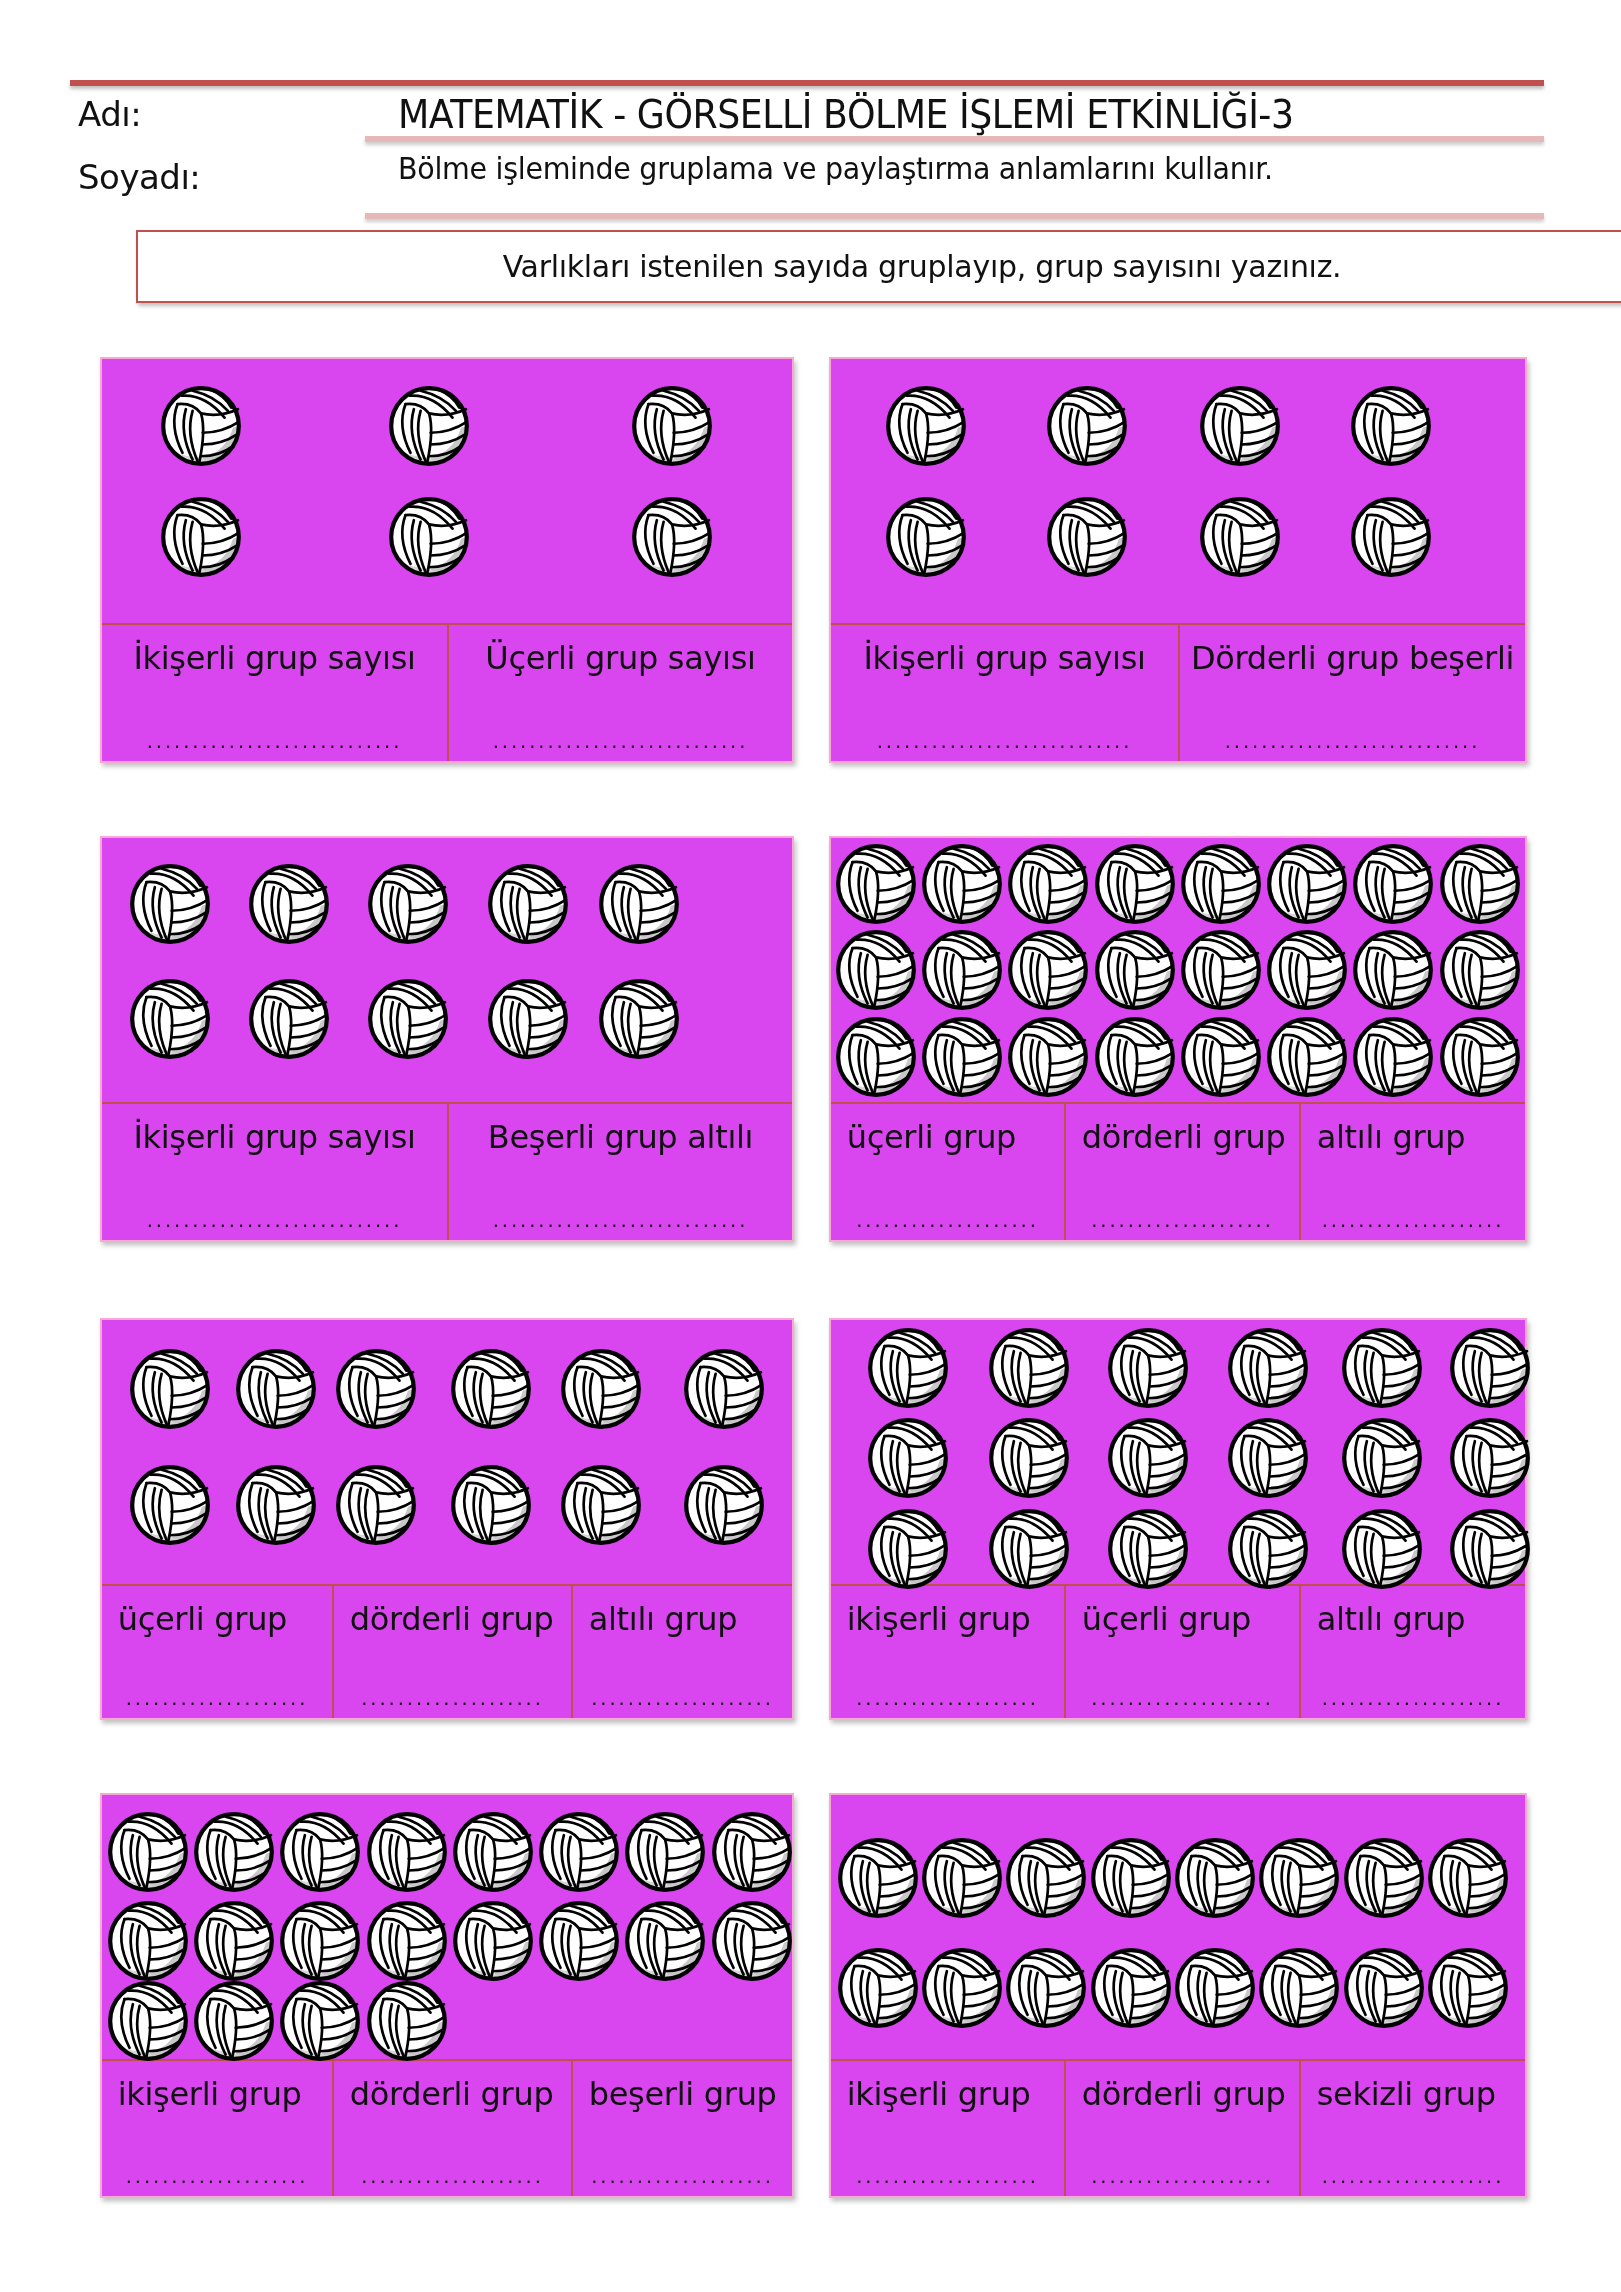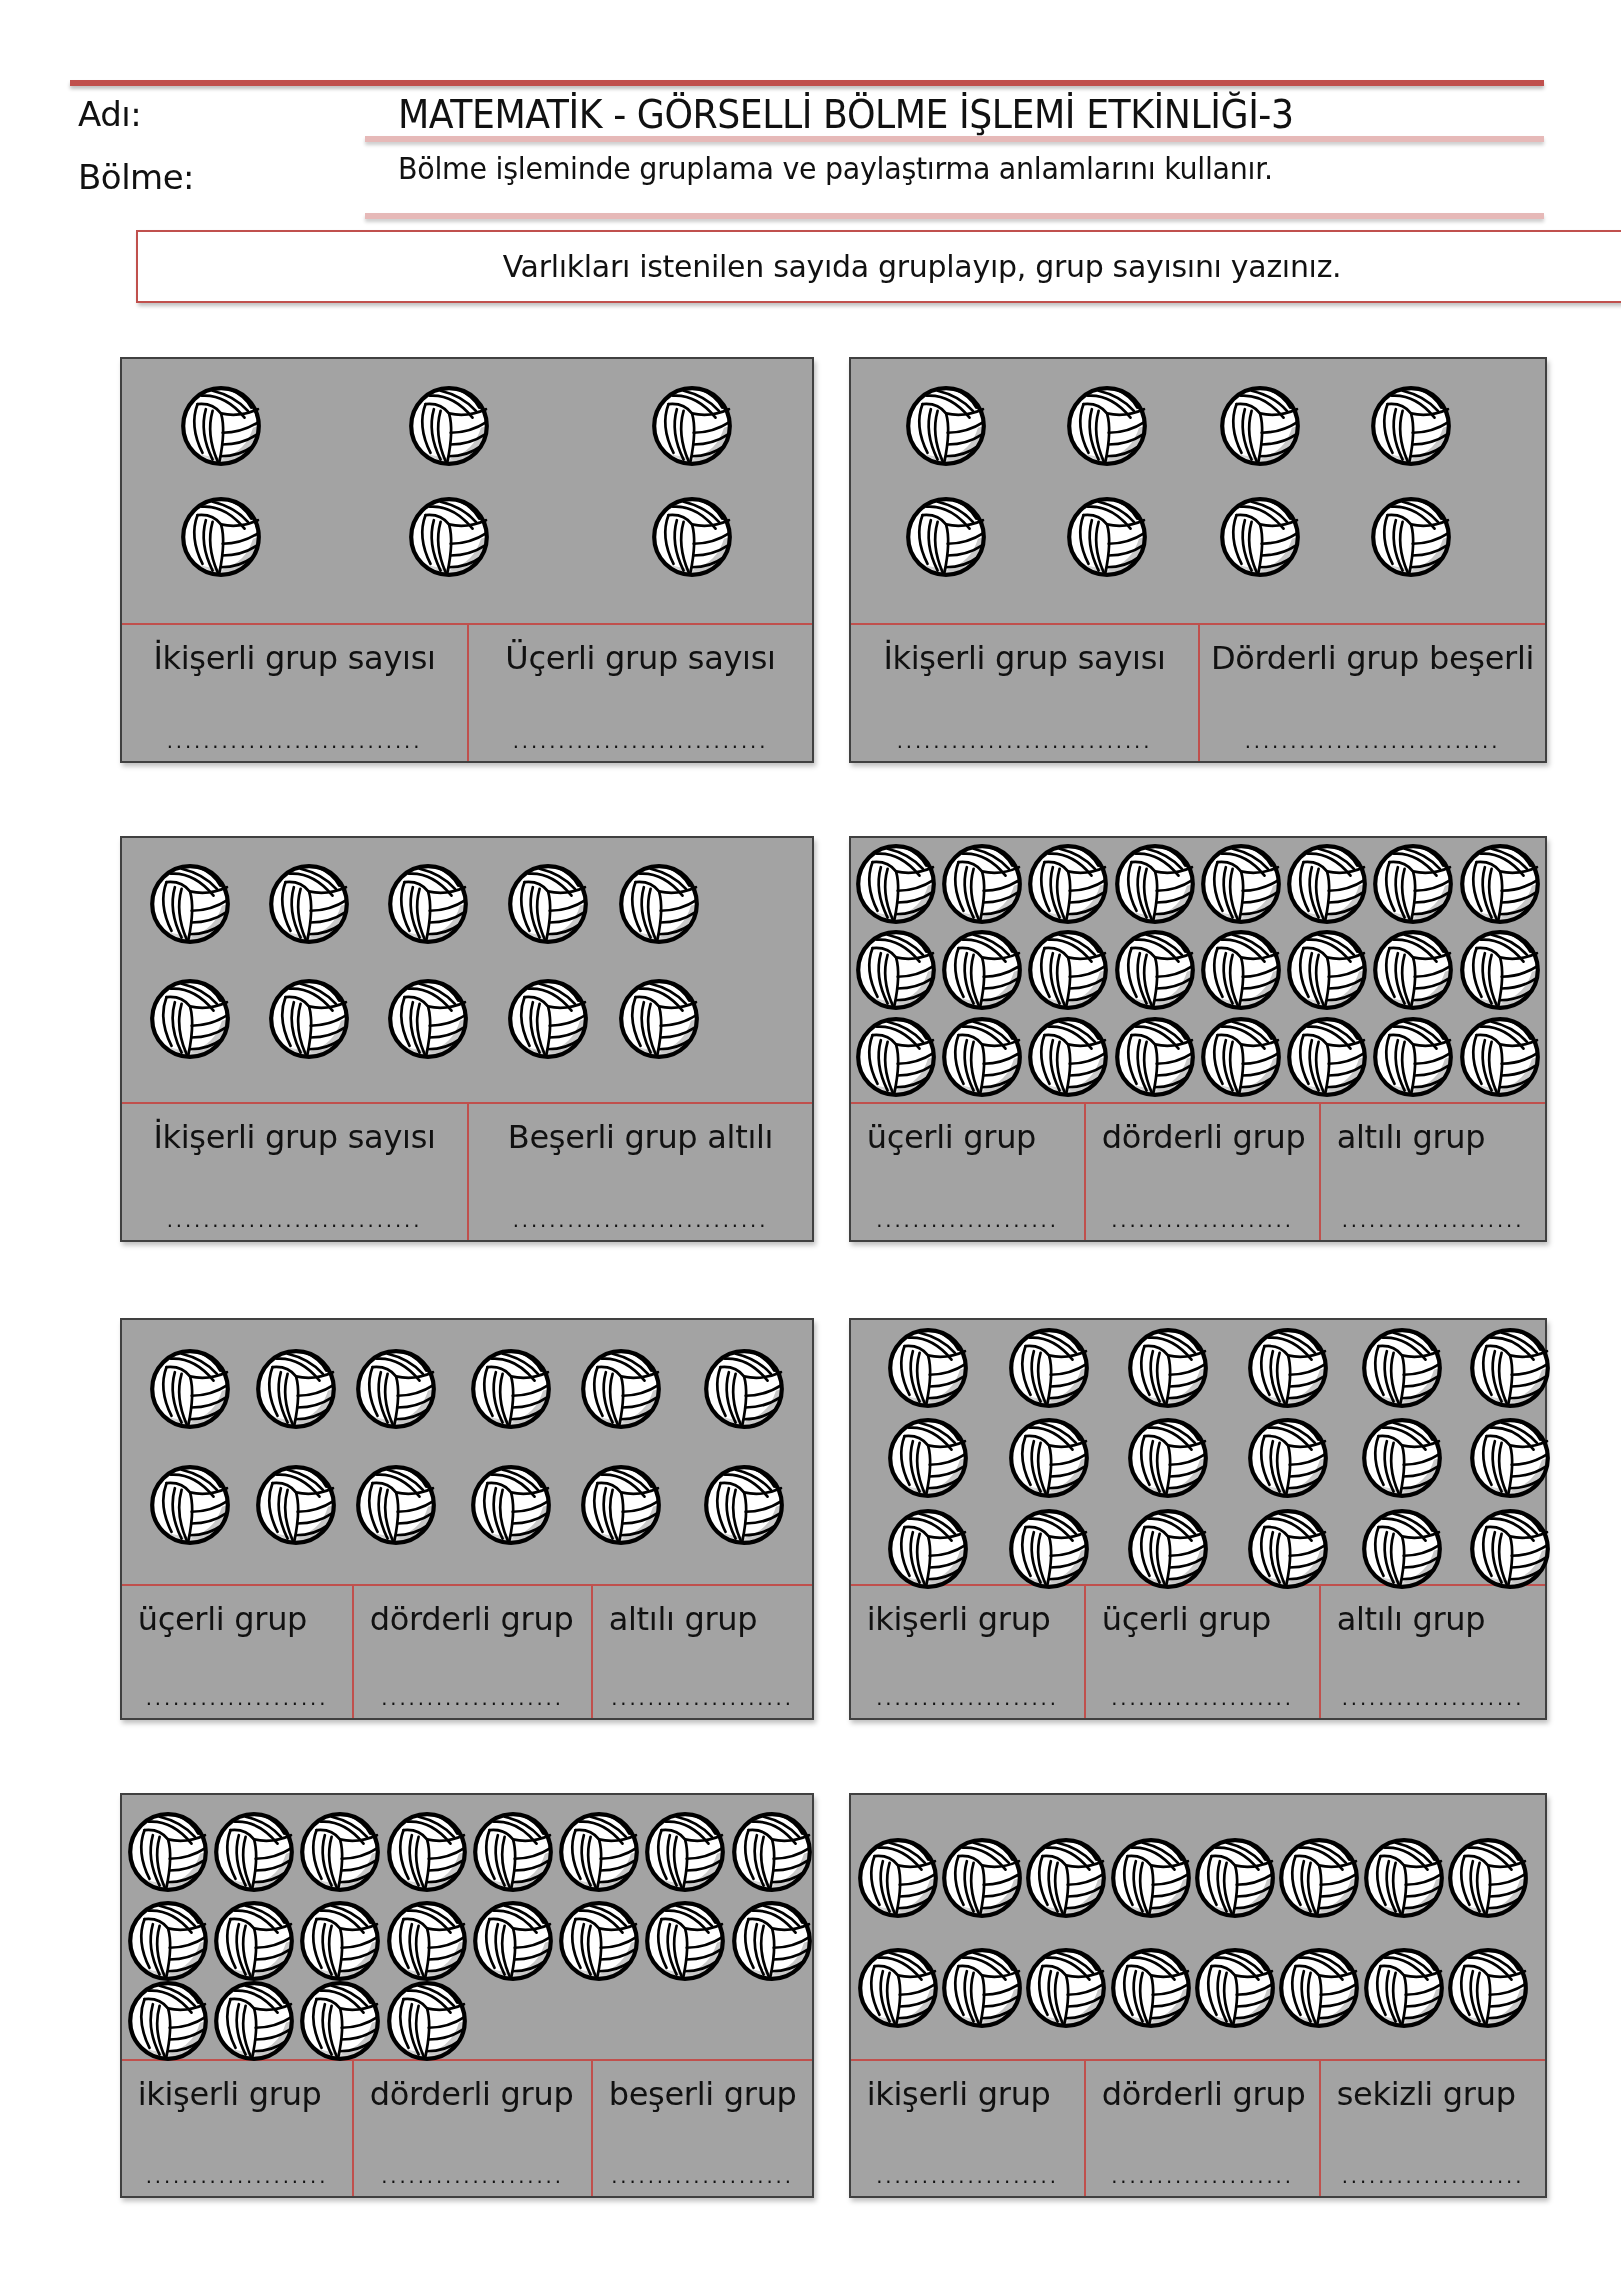--- a/index.html
+++ b/index.html
@@ -8,22 +8,22 @@
   .redline { position:absolute; left:70px; width:1474px; top:80px; height:5.9px; background:#c0504d;
              box-shadow:0 2.9px 3.9px rgba(0,0,0,0.25); }
   .pinkline { position:absolute; left:365px; width:1179px; height:5.9px; background:#e6b9b8;
               box-shadow:0 2.9px 3.9px rgba(0,0,0,0.2); }
   .field-label { position:absolute; font-size:34px; letter-spacing:-0.5px; }
   .title { position:absolute; left:398px; top:92px; font-size:39px; letter-spacing:-0.5px; white-space:nowrap; transform:scaleX(0.93); transform-origin:left; }
   .subtitle { position:absolute; left:398px; top:151px; font-size:30px; white-space:nowrap; letter-spacing:-0.3px; transform:scaleX(0.95); transform-origin:left;}
   .instruction { position:absolute; left:136px; top:230px; width:1572px; height:73px; box-sizing:border-box;
                  border:2px solid #c0504d; box-shadow:2px 2.9px 3.9px rgba(0,0,0,0.25);
                  display:flex; align-items:center; justify-content:center; font-size:30px; letter-spacing:-0.3px; }
-  .panel { position:absolute; box-sizing:border-box; border:2px solid #404040; background:#a3a3a3;
-           box-shadow:2px 3.9px 4.9px rgba(0,0,0,0.25);margin-left:20px; }
+  .panel { position:absolute; box-sizing:border-box; border:2px solid #f9a8d4; background:#d946ef;
+           box-shadow:2px 3.9px 4.9px rgba(0,0,0,0.25); }
   .balls { position:absolute; left:0; top:0; right:0; border-bottom:2px solid #c0504d; }
   .ball { position:absolute; width:84px; height:84px; }
   .labels { position:absolute; left:0; right:0; bottom:0; display:flex; }
   .cell { position:relative; box-sizing:border-box; border-right:2px solid #c0504d; height:100%; }
   .cell:last-child { border-right:none; }
   .cell-label { position:absolute; top:15.7px; font-size:32px; white-space:nowrap; letter-spacing:-0.3px; }
   .cell.two .cell-label { left:0; right:0; text-align:center; }
   .cell.three .cell-label { left:15.7px; }
   .dots { position:absolute; bottom:9.8px; left:0; right:0; text-align:center; font-size:19.6px; letter-spacing:2.9px; line-height:19.6px; }
 </style>
@@ -49,21 +49,21 @@
         <path d="M32 30 Q24 58 40 90"></path>
         <path d="M40 32 Q32 60 46 92"></path>
       </g>
       <circle cx="50" cy="50" r="45" fill="none" stroke="#000" stroke-width="5"></circle>
     </symbol>
   </defs>
 </svg>
 
 <div class="redline"></div>
 <div class="field-label" style="left:78px; top:94px;">Adı:</div>
-<div class="field-label" style="left:78px; top:157px;">Bölme:</div>
+<div class="field-label" style="left:78px; top:157px;">Soyadı:</div>
 <div class="title">MATEMATİK - GÖRSELLİ BÖLME İŞLEMİ ETKİNLİĞİ-3</div>
 <div class="pinkline" style="top:136px;"></div>
 <div class="subtitle">Bölme işleminde gruplama ve paylaştırma anlamlarını kullanır.</div>
 <div class="pinkline" style="top:213px;"></div>
 
 <div class="instruction">
   <span>Varlıkları istenilen sayıda gruplayıp, grup sayısını yazınız.</span>
 </div>
 
 <div class="panel" style="left:100px; top:357px; width:694px; height:406px;">

